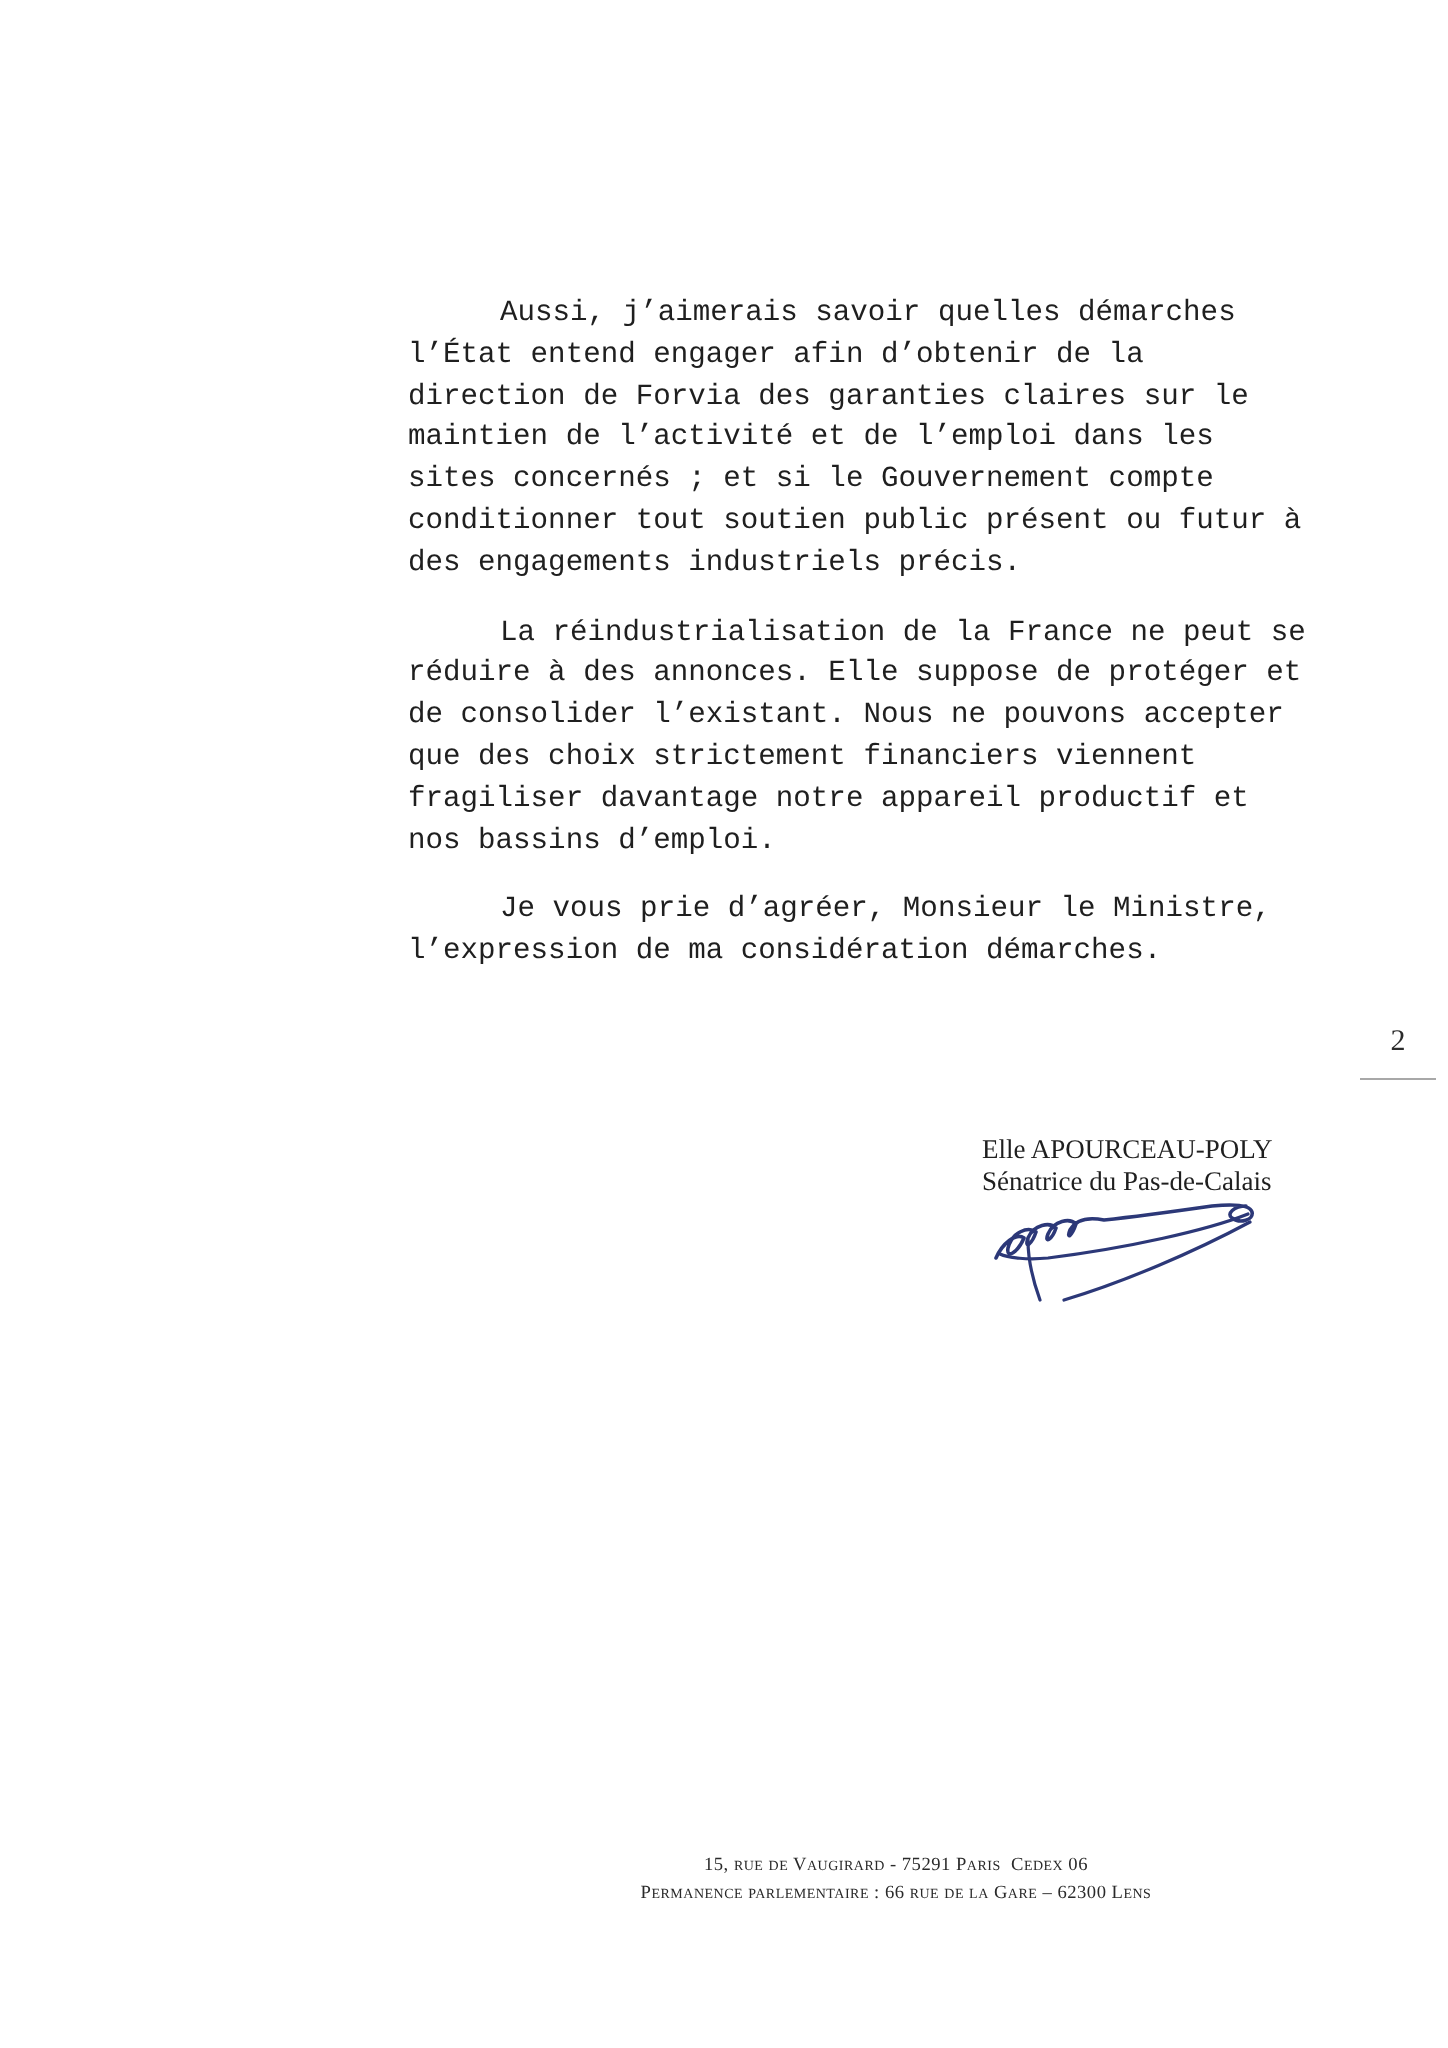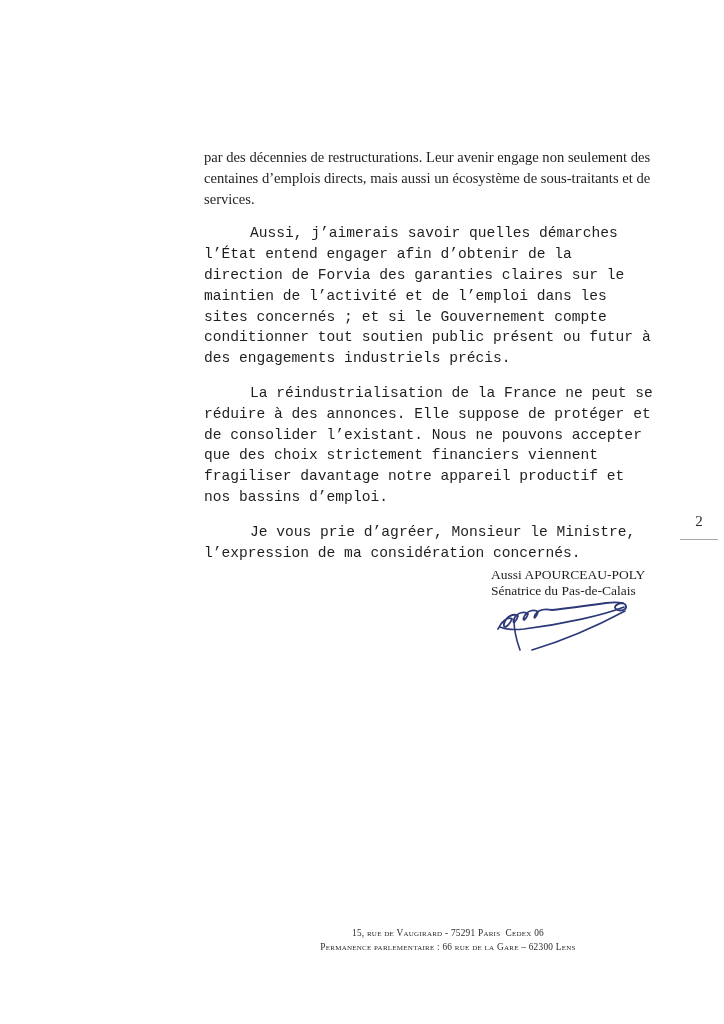--- a/index.html
+++ b/index.html
@@ -76,31 +76,30 @@
     color: #2a2a2a;
     font-family: "Liberation Serif", "DejaVu Serif", serif;
   }
 </style>
 </head>
 <body>
 
 <div class="page">
 
   <div class="body-text">
-    <p class="p-cont">par des décennies de restructurations. Leur avenir engage non seulement des centaines d’emplois directs, mais aussi un écosystème de sous-traitants et de services.</p>
     <p class="p-ind">Aussi, j’aimerais savoir quelles démarches l’État entend engager afin d’obtenir de la direction de Forvia des garanties claires sur le maintien de l’activité et de l’emploi dans les sites concernés ; et si le Gouvernement compte conditionner tout soutien public présent ou futur à des engagements industriels précis.</p>
     <p class="p-ind">La réindustrialisation de la France ne peut se réduire à des annonces. Elle suppose de protéger et de consolider l’existant. Nous ne pouvons accepter que des choix strictement financiers viennent fragiliser davantage notre appareil productif et nos bassins d’emploi.</p>
-    <p class="p-ind">Je vous prie d’agréer, Monsieur le Ministre, l’expression de ma considération concernés.</p>
+    <p class="p-ind">Je vous prie d’agréer, Monsieur le Ministre, l’expression de ma considération démarches.</p>
   </div>
 
   <div class="page-number">2</div>
   <div class="page-rule"></div>
 
   <div class="sig-block">
-    <div>Aussi APOURCEAU-POLY</div>
+    <div>Elle APOURCEAU-POLY</div>
     <div>Sénatrice du Pas-de-Calais</div>
   </div>
 
   <svg class="signature-svg" width="142" height="54" viewBox="0 0 142 54" aria-hidden="true">
     <g fill="none" stroke-linecap="round" stroke-linejoin="round" stroke="#2c3878">
       <path stroke-width="1.8" d="M4,28 C7,21 14,15 18,18 C15,25 9,29 10,23 C12,15 20,12 24,15 C22,21 18,24 20,18 C23,11 31,10 34,13 C32,19 28,21 30,16 C33,9 41,8 44,11 C42,17 39,19 41,14 C45,7 53,8 58,9 C77,7 98,4 112,2 C122,1 131,1 132,5 C133,9 126,11 122,8 C119,6 123,2 129,2"></path>
       <path stroke-width="1.6" d="M130,6 C110,14 70,23 30,28 C20,29 10,28 6,26"></path>
       <path stroke-width="1.6" d="M20,19 C20,27 22,38 26,49"></path>
       <path stroke-width="1.6" d="M38,49 C68,40 103,25 131,10"></path>
     </g>

